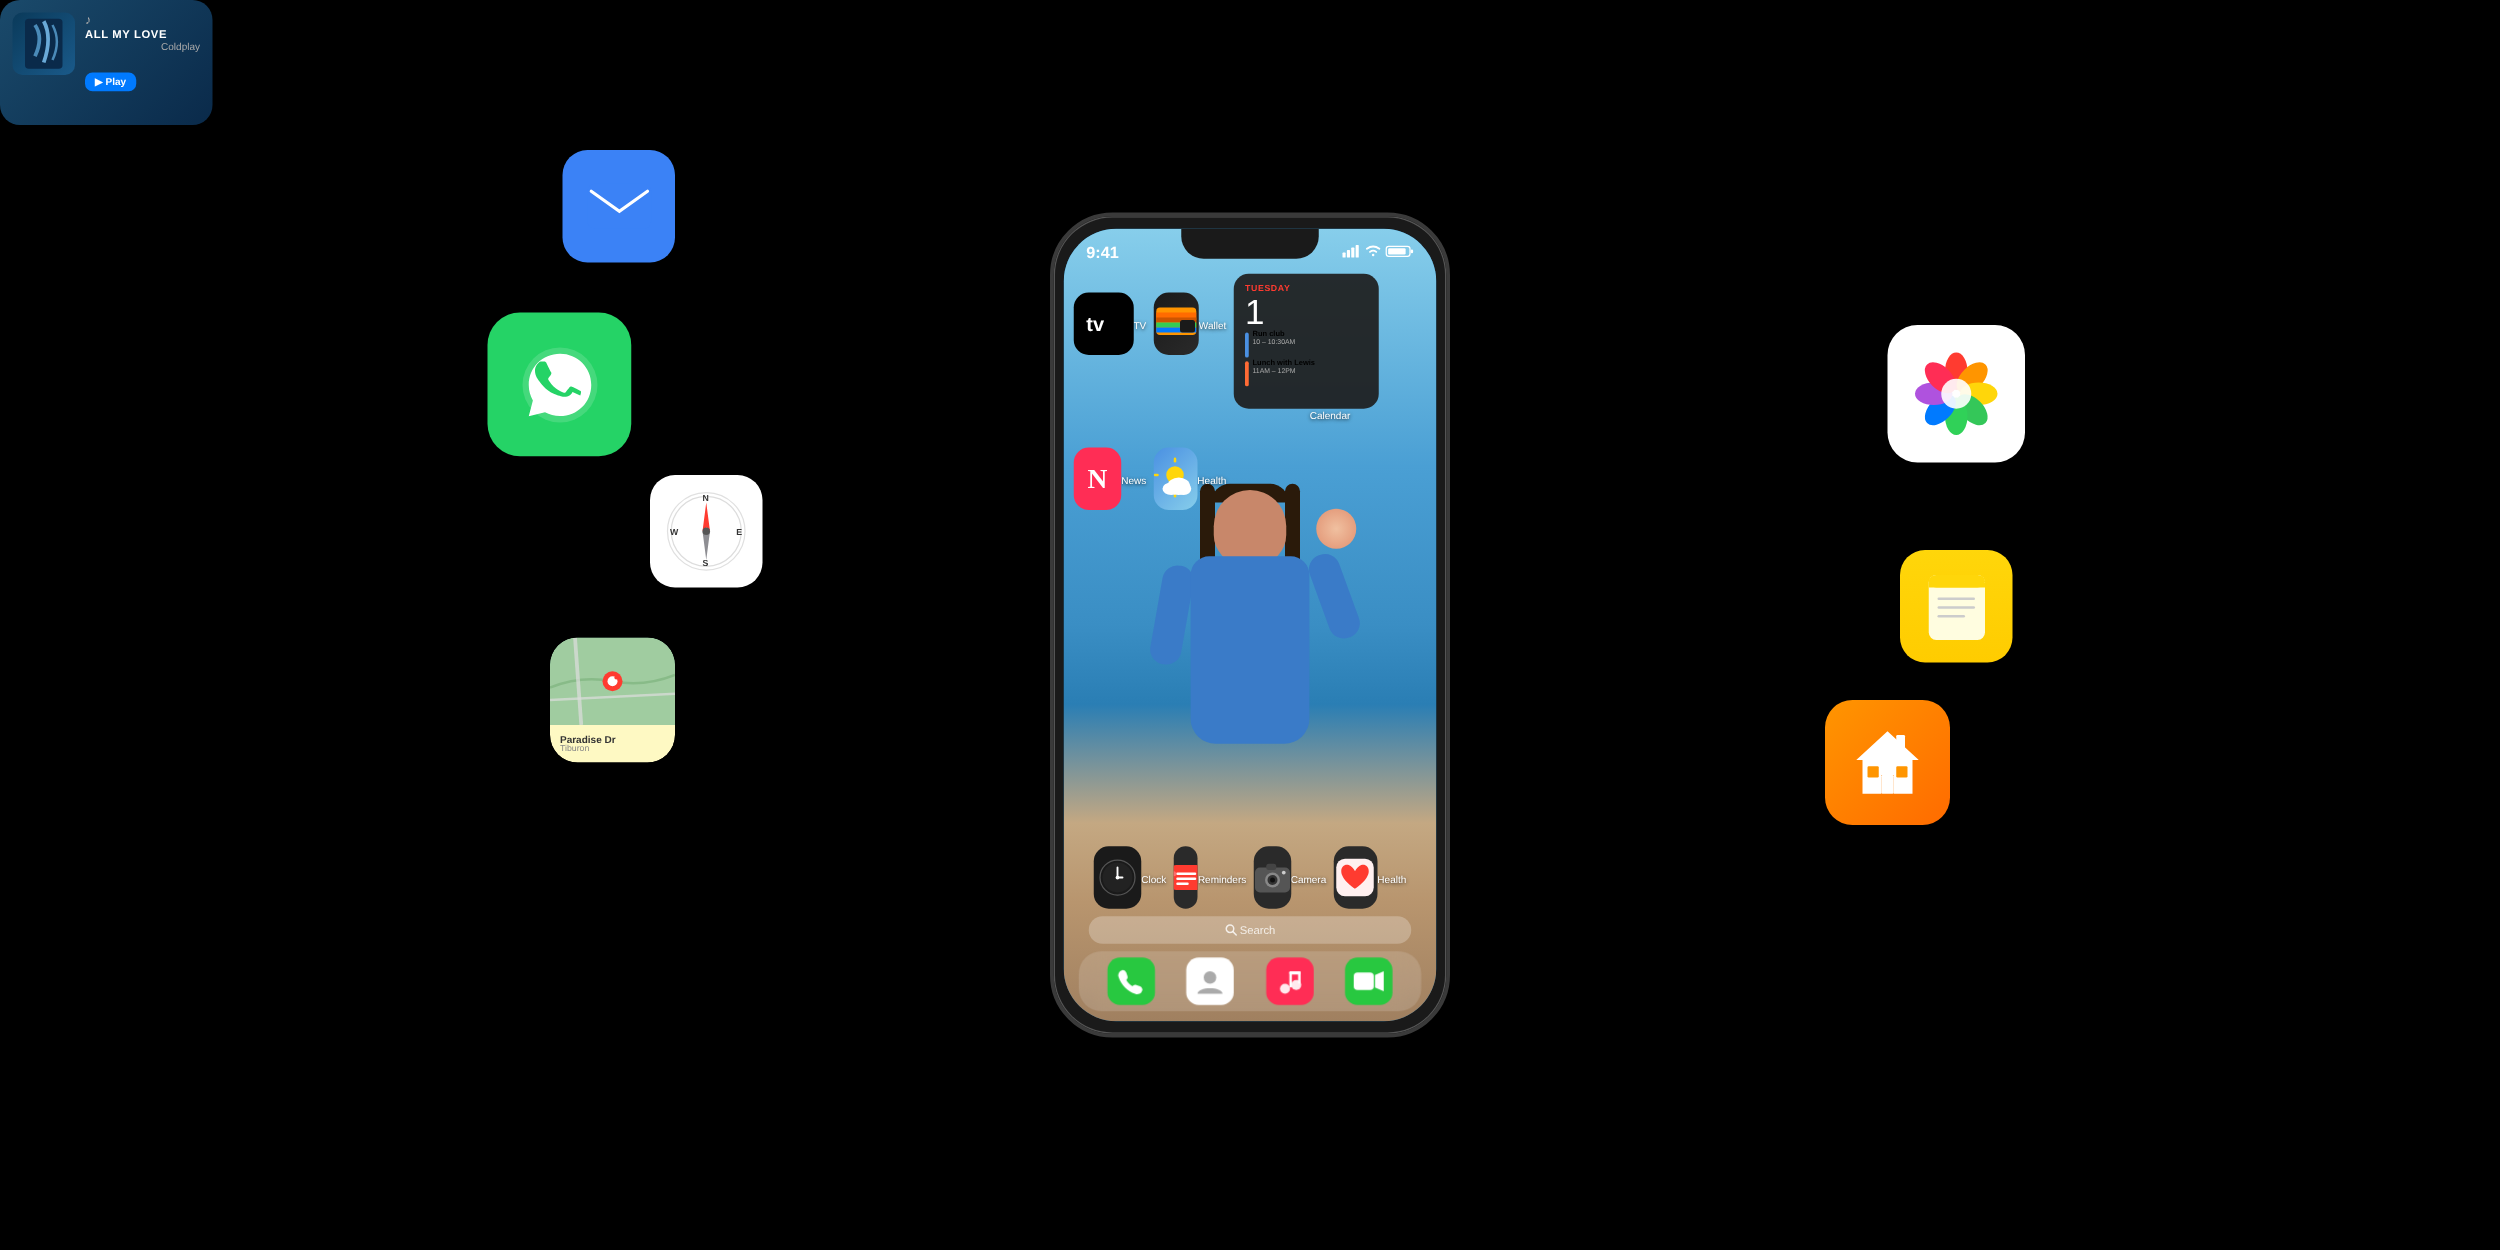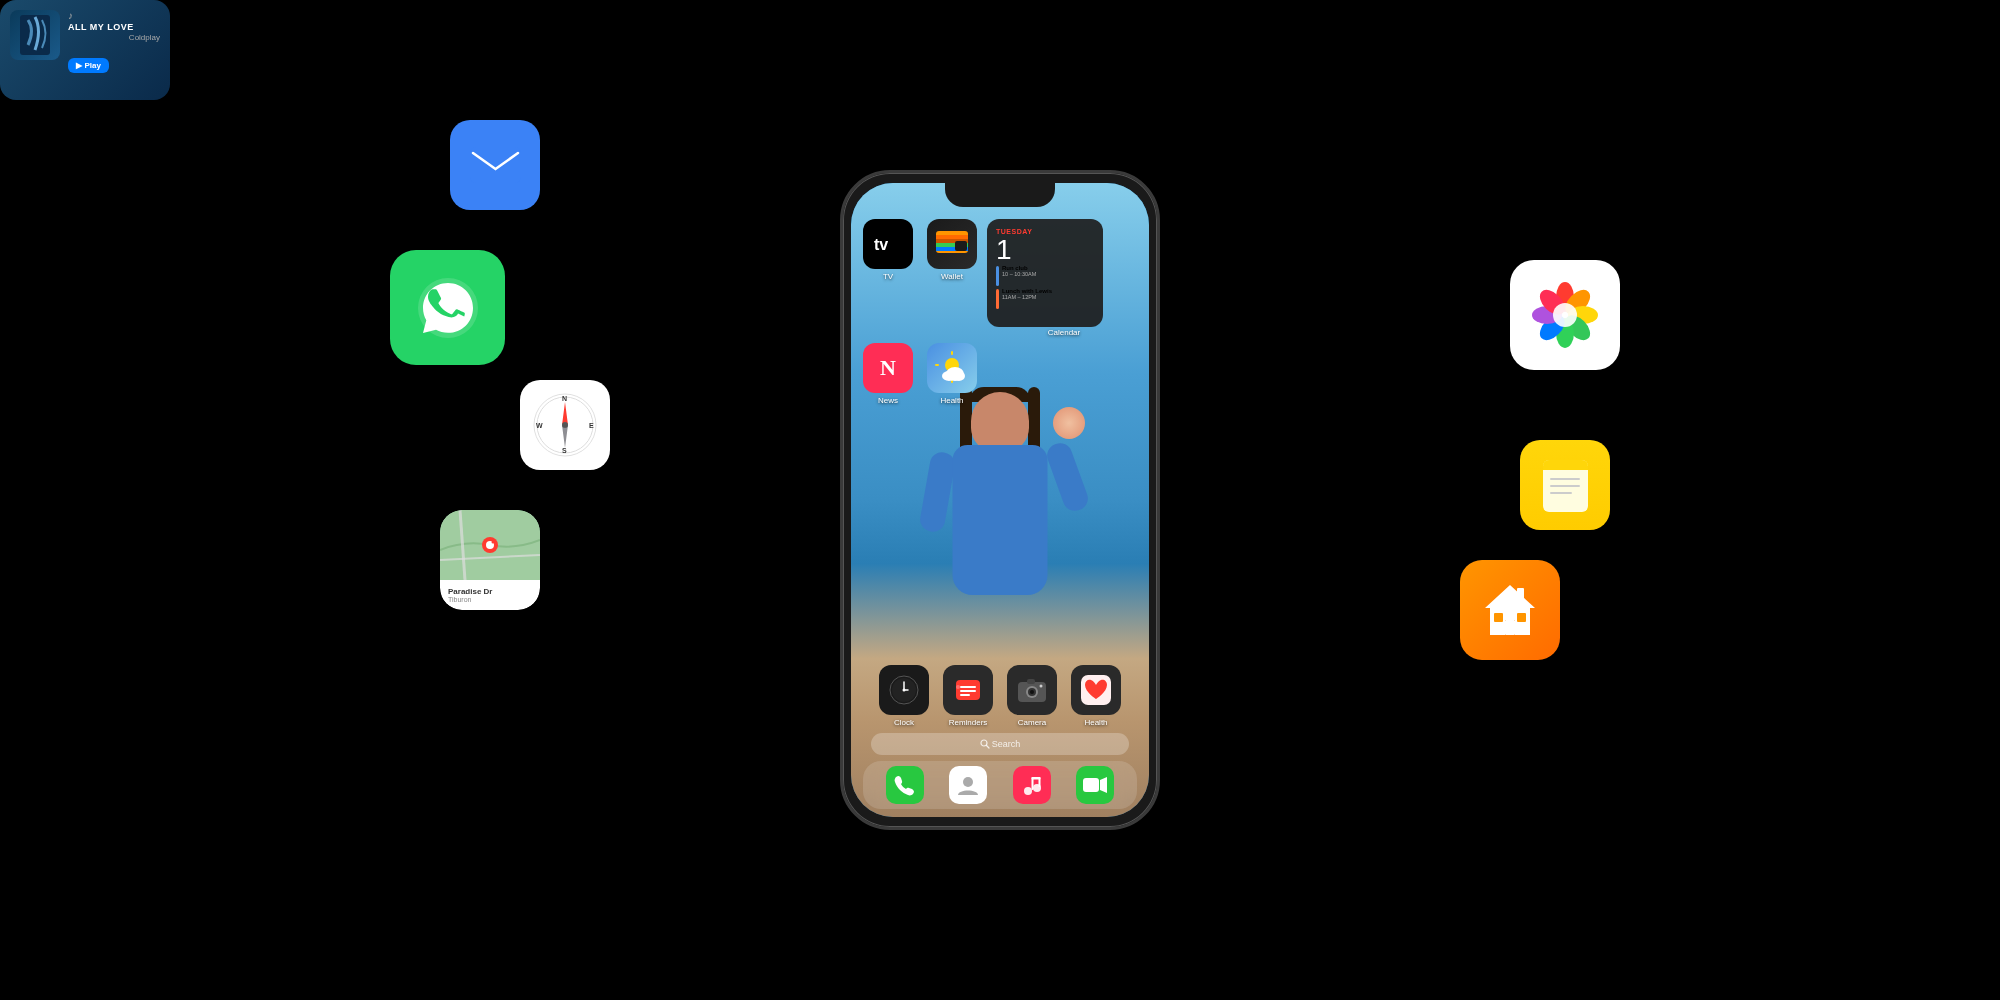--- a/index.html
+++ b/index.html
@@ -325,23 +325,24 @@
 
     .icon-row {
       display: flex;
       gap: 6px;
       margin-bottom: 6px;
       align-items: flex-start;
     }
 
     .small-app {
       display: flex;
-      flex-direction: column;
+      flex-direction: row;
       align-items: center;
       width: 58px;
+      margin-top: 15px;
     }
 
     .small-app-icon {
       width: 50px;
       height: 50px;
       border-radius: 12px;
       display: flex;
       align-items: center;
       justify-content: center;
       position: relative;
@@ -370,20 +371,41 @@
 <body>
 
 <div class="phone-wrapper">
   <div class="phone-outer">
     <div class="phone-screen">
 
       <div class="phone-bg"></div>
 
       <div class="notch"></div>
 
+      <div class="status-bar">
+        <span class="status-time">9:41</span>
+        <div class="status-icons">
+          <svg width="14" height="10" viewBox="0 0 14 10">
+            <rect x="0" y="6" width="2.5" height="4" fill="white" rx="0.5"></rect>
+            <rect x="3.5" y="4" width="2.5" height="6" fill="white" rx="0.5"></rect>
+            <rect x="7" y="2" width="2.5" height="8" fill="white" rx="0.5"></rect>
+            <rect x="10.5" y="0" width="2.5" height="10" fill="white" rx="0.5"></rect>
+          </svg>
+          <svg width="13" height="10" viewBox="0 0 13 10">
+            <path d="M6.5 8 L6.5 8" stroke="white" stroke-width="2" stroke-linecap="round"></path>
+            <path d="M4 5.5 Q6.5 3.5 9 5.5" stroke="white" stroke-width="1.5" fill="none" stroke-linecap="round"></path>
+            <path d="M1.5 3 Q6.5 -0.5 11.5 3" stroke="white" stroke-width="1.5" fill="none" stroke-linecap="round"></path>
+          </svg>
+          <svg width="22" height="10" viewBox="0 0 22 10">
+            <rect x="0" y="1" width="19" height="8" rx="2" stroke="white" stroke-width="1" fill="none"></rect>
+            <rect x="19.5" y="3.5" width="2" height="3" rx="1" fill="white"></rect>
+            <rect x="1.5" y="2.5" width="14" height="5" rx="1" fill="white"></rect>
+          </svg>
+        </div>
+      </div>
 
       <div class="top-app-section">
         <div class="icon-row">
 
           <div class="small-app">
             <div class="small-app-icon app-tv">
               <svg width="32" height="24" viewBox="0 0 32 24">
                 <text x="2" y="18" fill="white" font-size="16" font-weight="700" font-family="SF Pro Display, Helvetica">tv</text>
               </svg>
             </div>
@@ -603,21 +625,21 @@
       <rect width="100" height="70" fill="#a0cca0"></rect>
       <path d="M0 40 Q25 30 50 35 Q75 40 100 30" stroke="#88bb88" stroke-width="2" fill="none"></path>
       <path d="M20 0 L25 70" stroke="#ddd" stroke-width="3" stroke-opacity="0.7"></path>
       <path d="M0 50 L100 45" stroke="#ddd" stroke-width="2" stroke-opacity="0.7"></path>
 
       <circle cx="50" cy="35" r="8" fill="#ff3b30"></circle>
       <circle cx="50" cy="35" r="4" fill="white"></circle>
       <circle cx="53" cy="32" r="1.5" fill="#ff3b30"></circle>
     </svg>
   </div>
-  <div style="width:100%; height:30%; background:#ffffff; border-radius:0 0 22px 22px; display:flex; flex-direction:column; align-items:flex-start; justify-content:center; padding:0 8px;">
+  <div style="width:100%; height:30%; background:#fef9c3; border-radius:0 0 22px 22px; display:flex; flex-direction:column; align-items:flex-start; justify-content:center; padding:0 8px;">
     <span style="font-size:8px; font-weight:600; color:#333;">Paradise Dr</span>
     <span style="font-size:7px; color:#888;">Tiburon</span>
   </div>
 </div>
 
 <div class="float-music-widget">
   <div style="display:flex; gap:8px; align-items:flex-start;">
     <div style="width:50px; height:50px; border-radius:8px; background: linear-gradient(135deg, #0a3a5a 0%, #1a5a8a 100%); display:flex; align-items:center; justify-content:center; flex-shrink:0;">
       <svg width="30" height="40" viewBox="0 0 30 40">
         <rect width="30" height="40" rx="3" fill="#0a2a4a"></rect>

